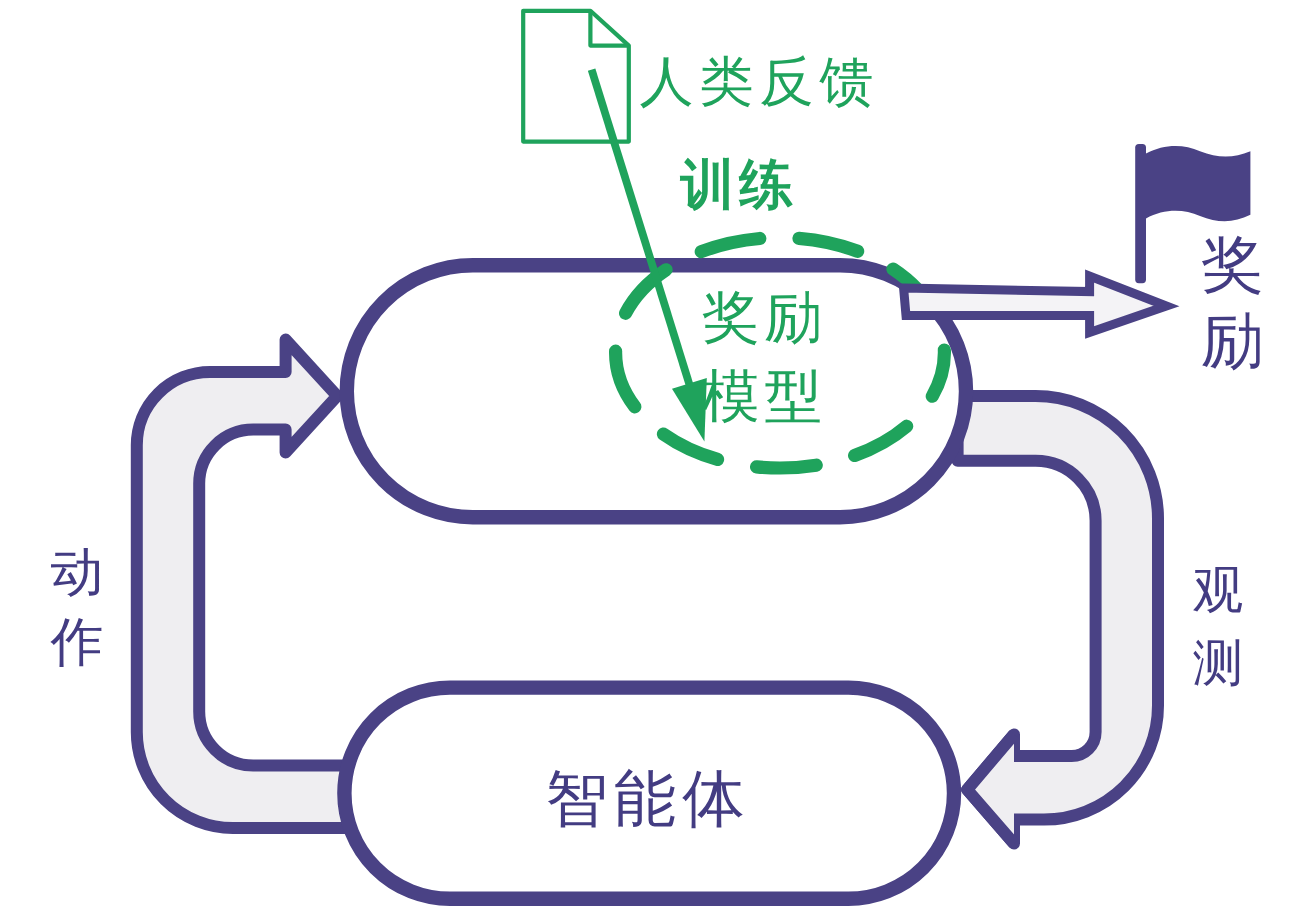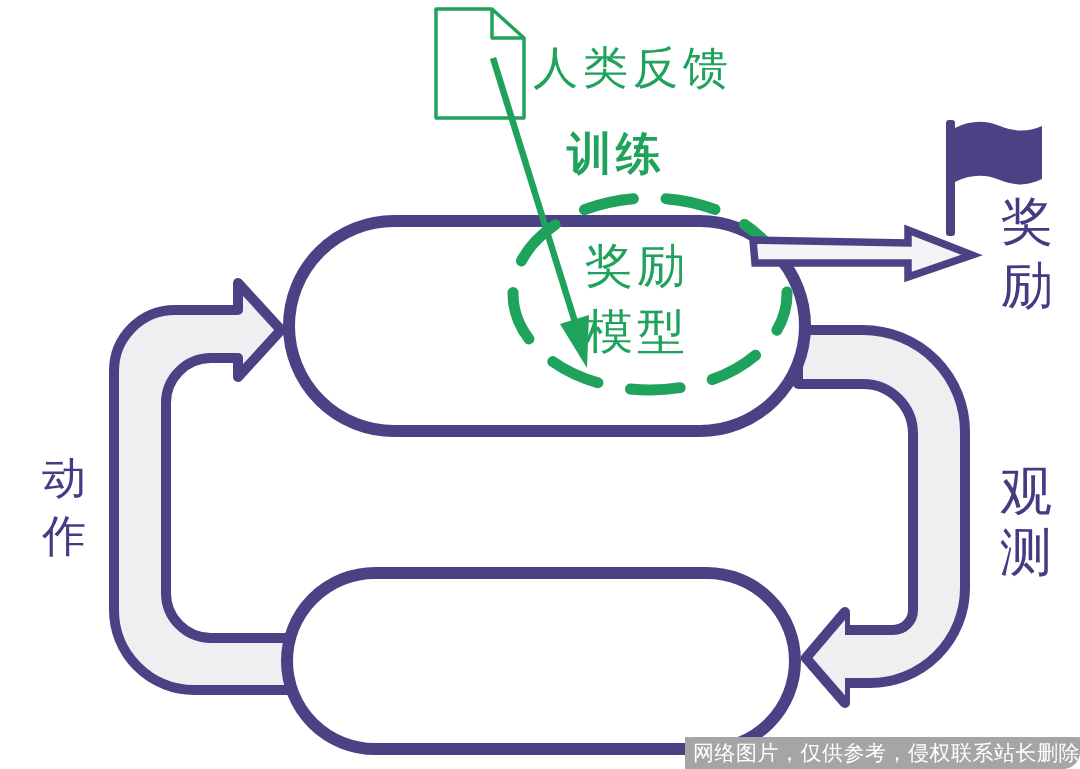--- a/index.html
+++ b/index.html
@@ -11,36 +11,35 @@
     --wmbg:#a5a5a5;
     --wmtext:#ffffff;
     --bg:#ffffff;
   }
   *{margin:0;padding:0;box-sizing:border-box;}
   html,body{background:#fff;}
   .stage{
     position:relative;width:1080px;height:769px;background:var(--bg);
     overflow:hidden;
     font-family:"Liberation Sans","DejaVu Sans",sans-serif;
-    border-radius:17px;
   }
   .stage svg{position:absolute;left:0;top:0;}
   .lbl{
     position:absolute;color:var(--text-purple);
     font-family:"Liberation Sans","DejaVu Sans",sans-serif;
     white-space:pre-line;word-break:break-all;
   }
   .lbl.green{color:var(--green);}
   .lbl-human-feedback{left:533px;top:38px;font-size:45px;letter-spacing:5px;font-weight:500;}
   .lbl-training{left:567px;top:124px;font-size:45px;letter-spacing:4px;font-weight:700;}
   .lbl-reward-model{left:585px;top:233px;width:132px;font-size:48px;line-height:66px;letter-spacing:4px;text-align:left;font-weight:500;}
   .lbl-environment{left:380px;top:301px;width:170px;font-size:54px;letter-spacing:12px;text-align:center;}
   .lbl-agent{left:440px;top:631px;width:200px;font-size:52px;letter-spacing:5px;text-align:center;}
   .lbl-action{left:36px;top:449px;width:56px;font-size:44px;line-height:58px;text-align:center;}
-  .lbl-observation{left:994px;top:461px;width:58px;font-size:52px;line-height:61px;text-align:right;}
+  .lbl-observation{left:994px;top:461px;width:58px;font-size:42px;line-height:61px;text-align:left;}
   .lbl-reward{left:997px;top:189px;width:60px;font-size:52px;line-height:64px;text-align:center;}
   .watermark{
     position:absolute;left:685px;top:737px;width:395px;height:32px;
     background:var(--wmbg);color:var(--wmtext);
     font-size:21px;line-height:32px;padding-left:8px;
     letter-spacing:0.5px;white-space:nowrap;overflow:hidden;
   }
 </style>
 </head>
 <body>
@@ -88,21 +87,21 @@
     </g>
   </svg>
 
   <div class="lbl green lbl-human-feedback">人类反馈</div>
 
   <div class="lbl green lbl-training">训练</div>
 
   <div class="lbl green lbl-reward-model">奖励模型</div>
 
 
+  <div class="lbl lbl-agent">智能体</div>
 
   <div class="lbl lbl-action">动作</div>
 
   <div class="lbl lbl-observation">观测</div>
 
   <div class="lbl lbl-reward">奖励</div>
 
-  <div class="watermark">网络图片，仅供参考，侵权联系站长删除</div>
 </div>
 
 </body></html>

